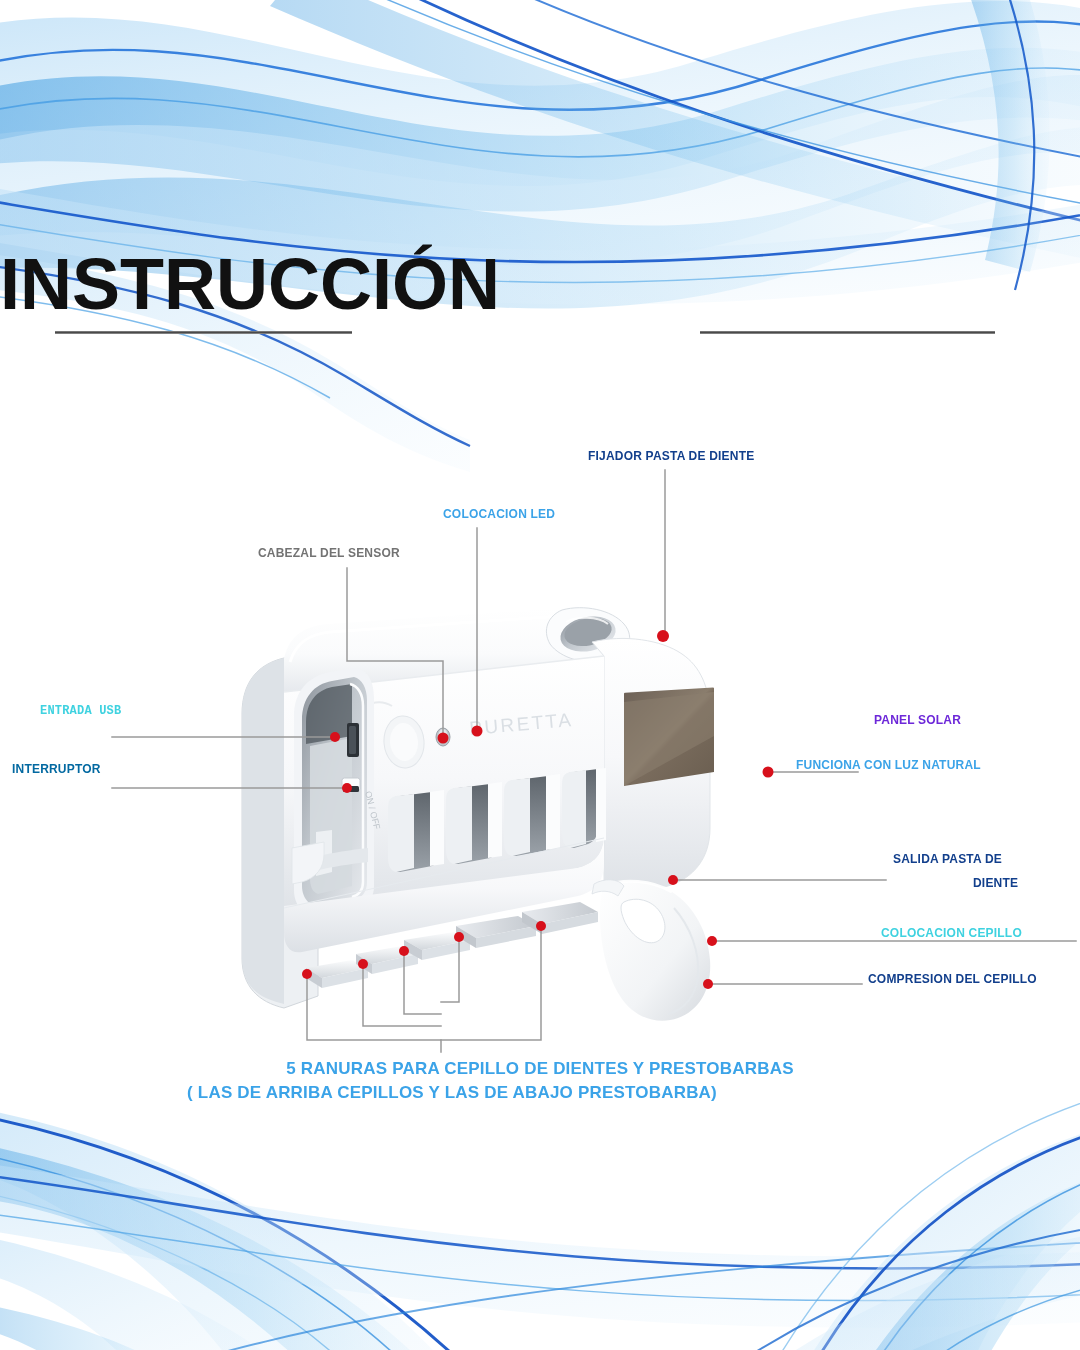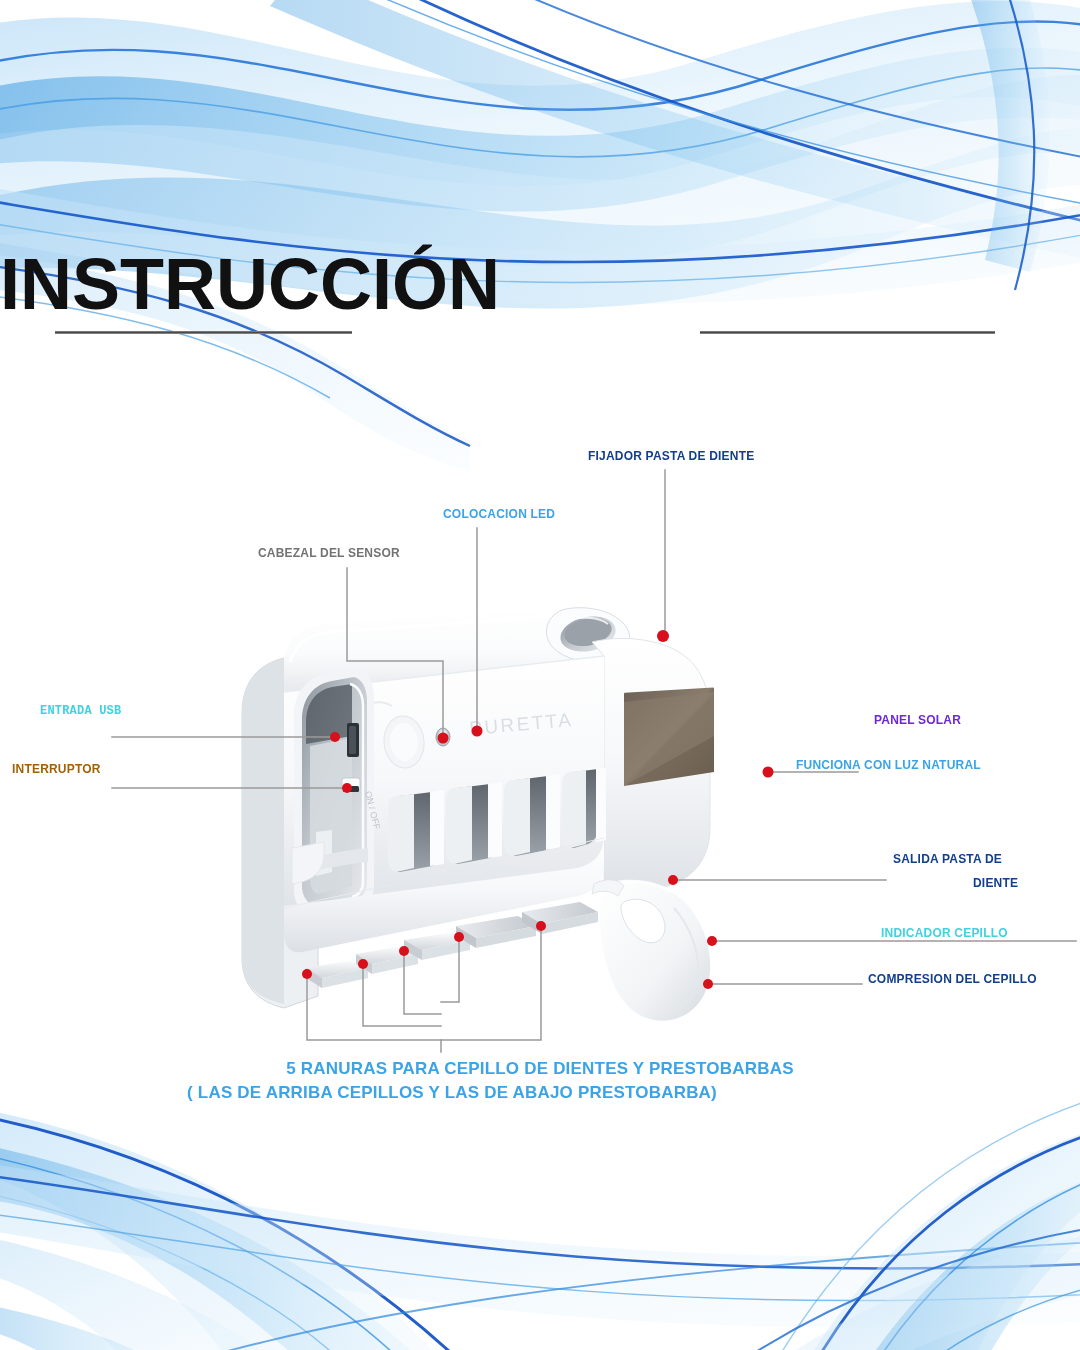--- a/index.html
+++ b/index.html
@@ -283,26 +283,26 @@
 
     <g>
       <path d="M60,252 L92,246 L92,258 C92,272 84,282 70,286 L60,288 Z" fill="#F3F5F8" stroke="#E0E4E9" stroke-width="0.8"></path>
     </g>
   </svg>
 
   <div class="lbl" style="left:588px;top:448px;color:#123F8C;">FIJADOR  PASTA DE DIENTE</div>
   <div class="lbl" style="left:443px;top:506px;color:#3BA3E8;">COLOCACION LED</div>
   <div class="lbl" style="left:258px;top:545px;color:#737373;">CABEZAL DEL SENSOR</div>
   <div class="lbl" style="left:40px;top:703px;color:#3FD2E0;font-family:Liberation Mono, monospace;">ENTRADA USB</div>
-  <div class="lbl" style="left:12px;top:761px;color:#a16207;">INTERRUPTOR</div>
+  <div class="lbl" style="left:12px;top:761px;color:#0369a1;">INTERRUPTOR</div>
   <div class="lbl" style="left:866px;top:712px;color:#6d28d9;margin-left:8px;">PANEL SOLAR</div>
   <div class="lbl" style="left:796px;top:757px;color:#3BA3E8;">FUNCIONA CON LUZ NATURAL</div>
   <div class="lbl" style="left:893px;top:851px;color:#123F8C;">SALIDA PASTA DE</div>
   <div class="lbl" style="left:973px;top:875px;color:#123F8C;text-align:right;">DIENTE</div>
-  <div class="lbl" style="left:881px;top:925px;color:#3FD2E0;">INDICADOR CEPILLO</div>
+  <div class="lbl" style="left:881px;top:925px;color:#3FD2E0;">COLOCACION CEPILLO</div>
   <div class="lbl" style="left:868px;top:971px;color:#123F8C;">COMPRESION DEL CEPILLO</div>
 
   <div class="lbl" style="left:0;top:1058px;width:1080px;text-align:center;color:#3BA3E8;font-size:17px;">5 RANURAS  PARA CEPILLO DE DIENTES Y PRESTOBARBAS</div>
   <div class="lbl" style="left:0;top:1082px;width:904px;text-align:center;color:#3BA3E8;font-size:17px;">( LAS DE ARRIBA CEPILLOS Y LAS DE ABAJO PRESTOBARBA)</div>
 
   <svg id="leaders" viewBox="0 0 1080 1350" xmlns="http://www.w3.org/2000/svg">
     <g stroke="#9a9a9a" stroke-width="1.5" fill="none" stroke-linecap="square">
 
       <path d="M665,470 L665,632"></path>
 

